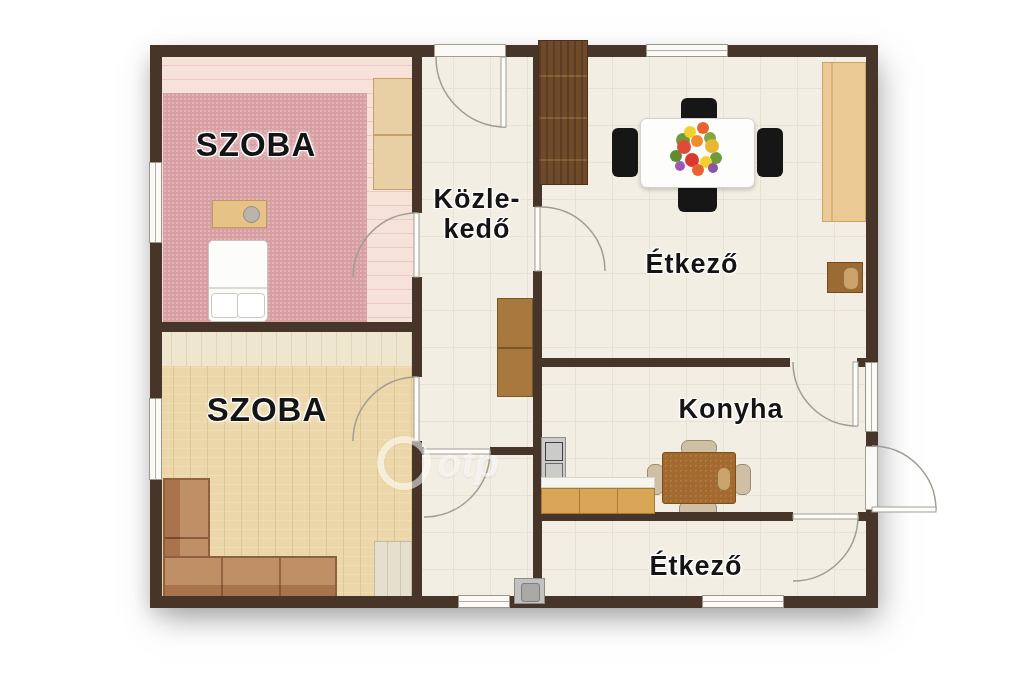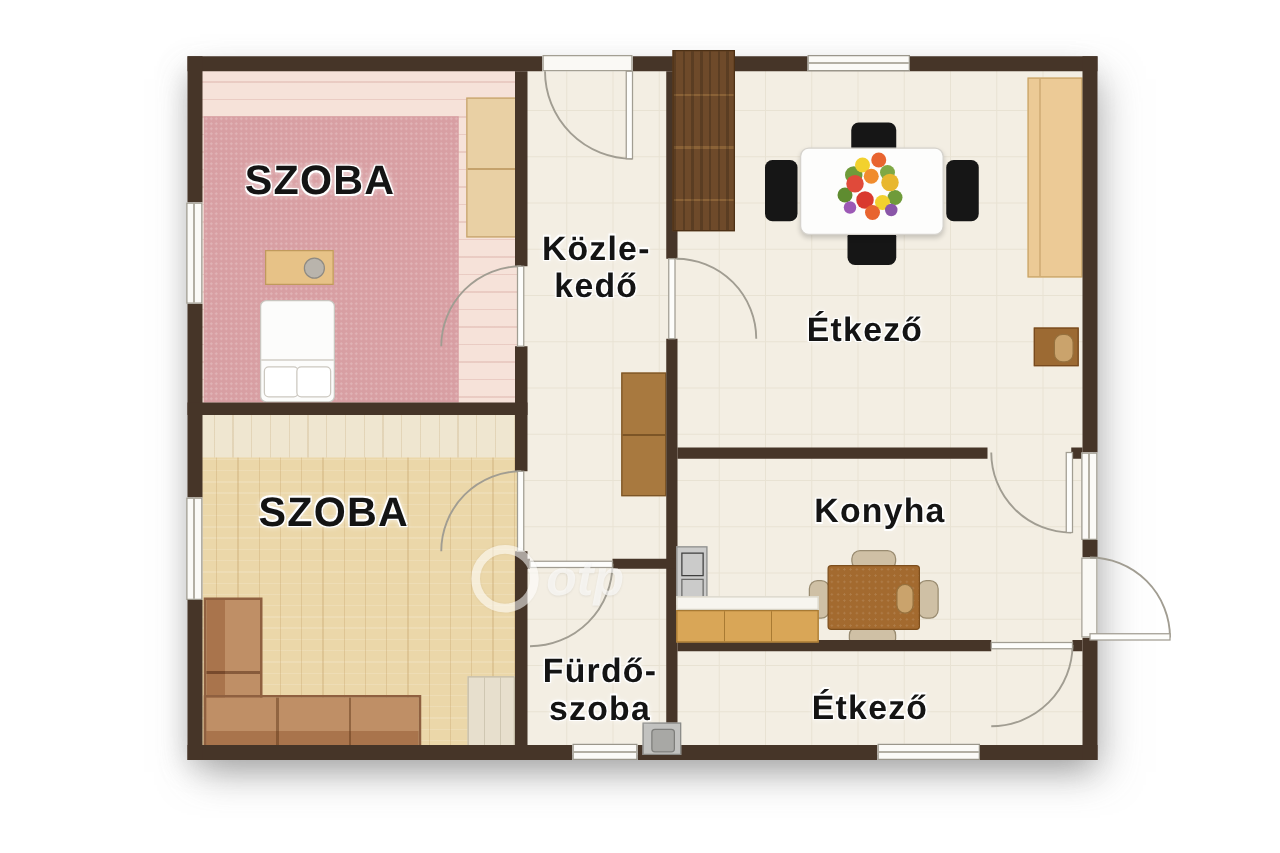--- a/index.html
+++ b/index.html
@@ -218,24 +218,20 @@
     </g>
   </svg>
 
   <div class="rlabel sz" style="left:256px;top:145px;">SZOBA</div>
   <div class="rlabel sz" style="left:267px;top:410px;">SZOBA</div>
   <div class="rlabel md" style="left:477px;top:214px;">
     <div>Közle-</div>
     <div>kedő</div>
   </div>
   <div class="rlabel md" style="left:692px;top:264px;text-align:right;">Étkező</div>
-  <div class="rlabel md" style="left:704px;top:409px;">Konyha</div>
-  <div class="rlabel md" style="left:480px;top:552px;">
-    <div>Fürdő-</div>
-    <div>szoba</div>
-  </div>
+  <div class="rlabel md" style="left:731px;top:409px;">Konyha</div>
   <div class="rlabel md" style="left:696px;top:566px;">Étkező</div>
 
   <div class="watermark">
     <div class="wm-ring"></div>
     <span class="wm-brand">otp</span>
   </div>
 </div>
 
 </body></html>

